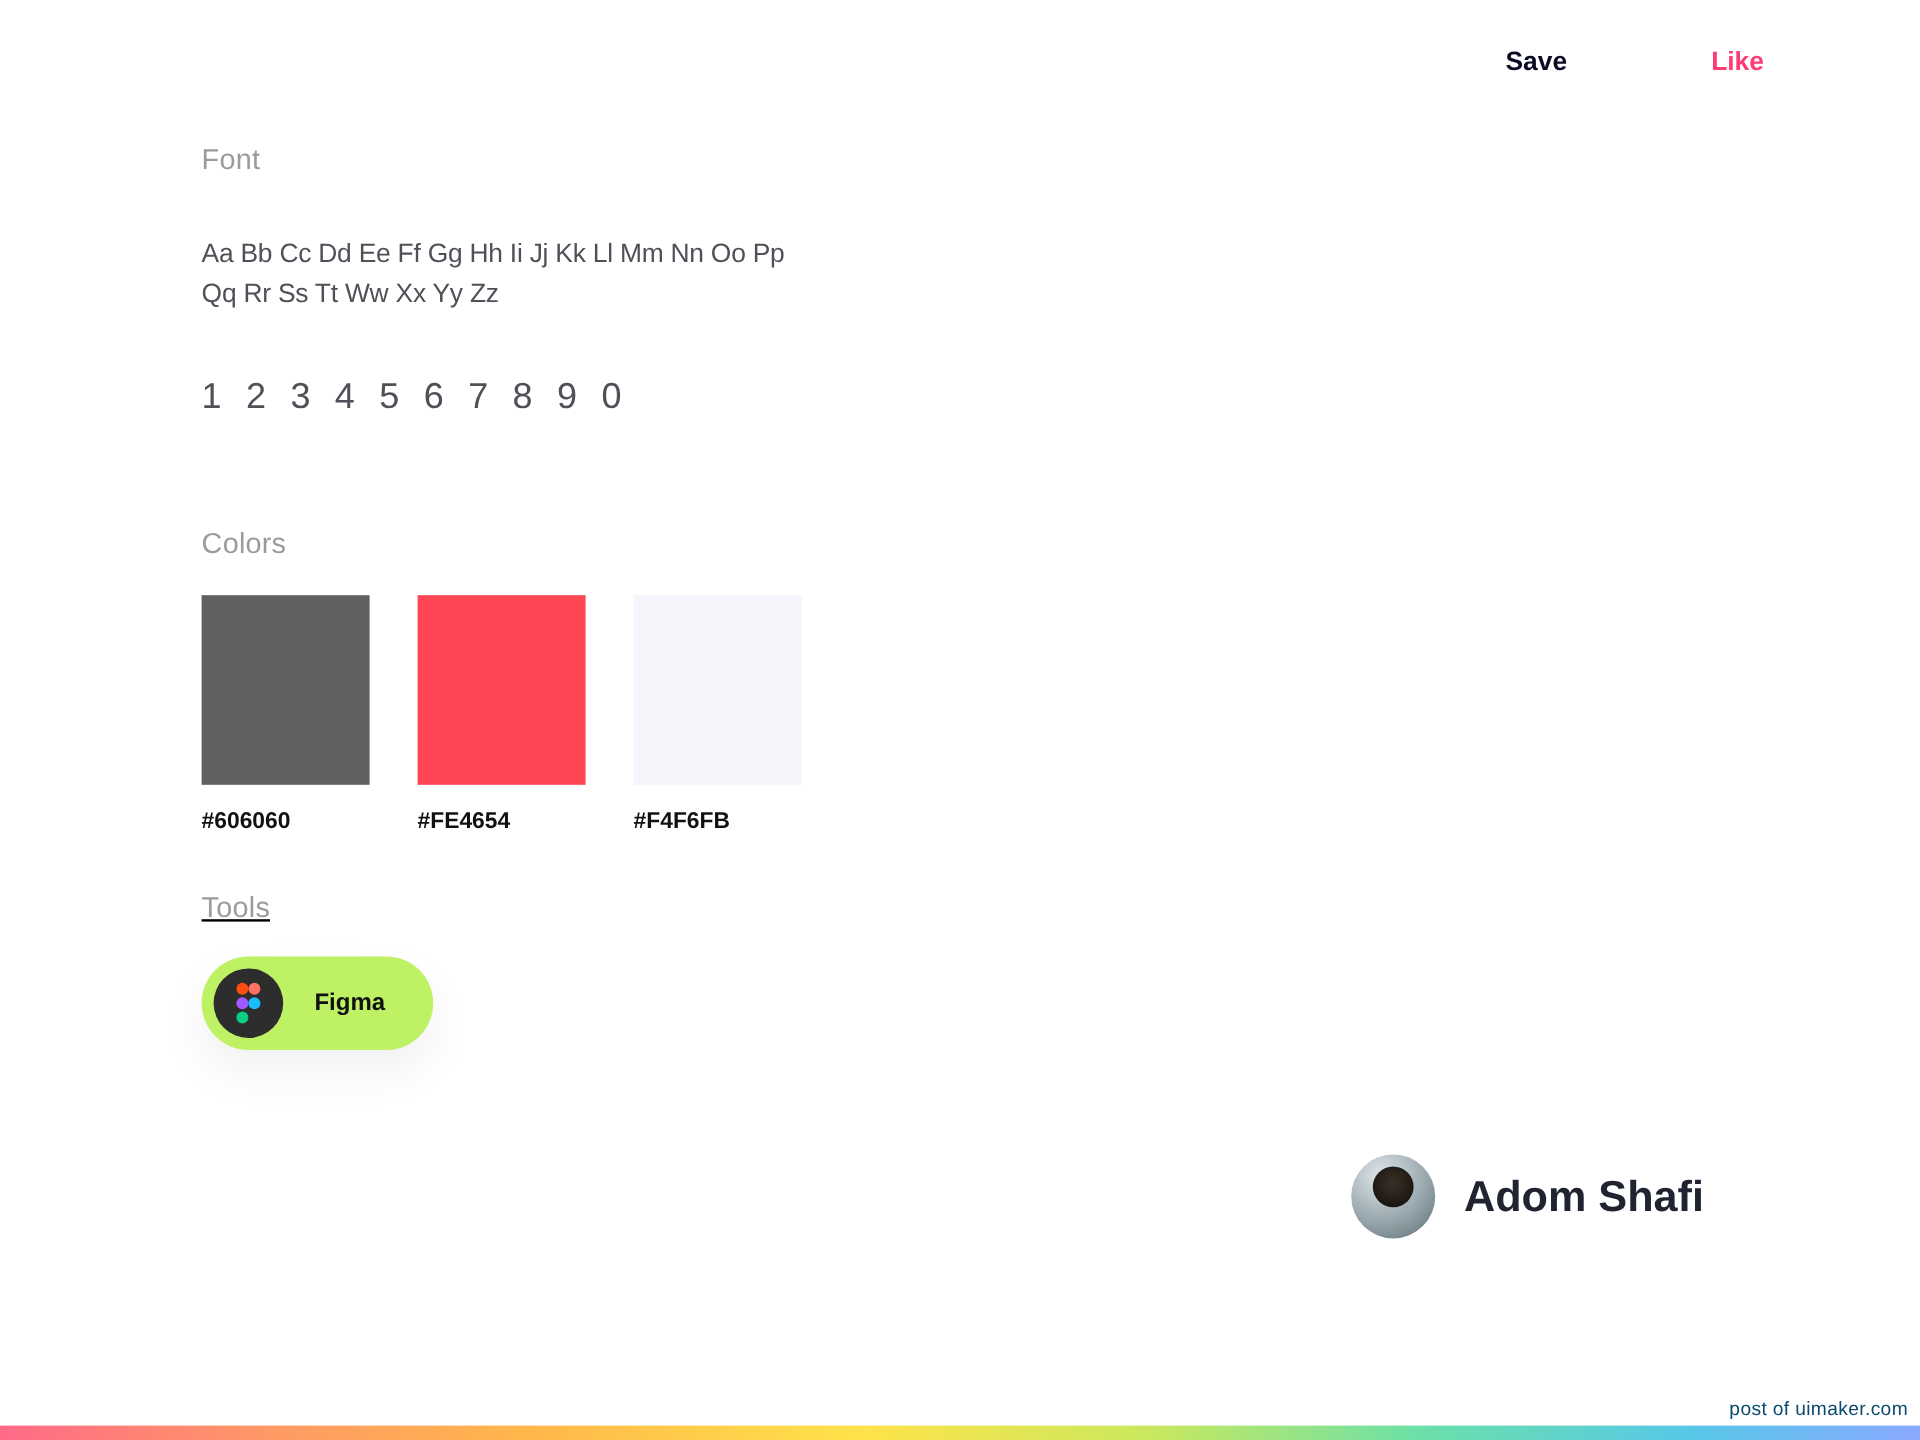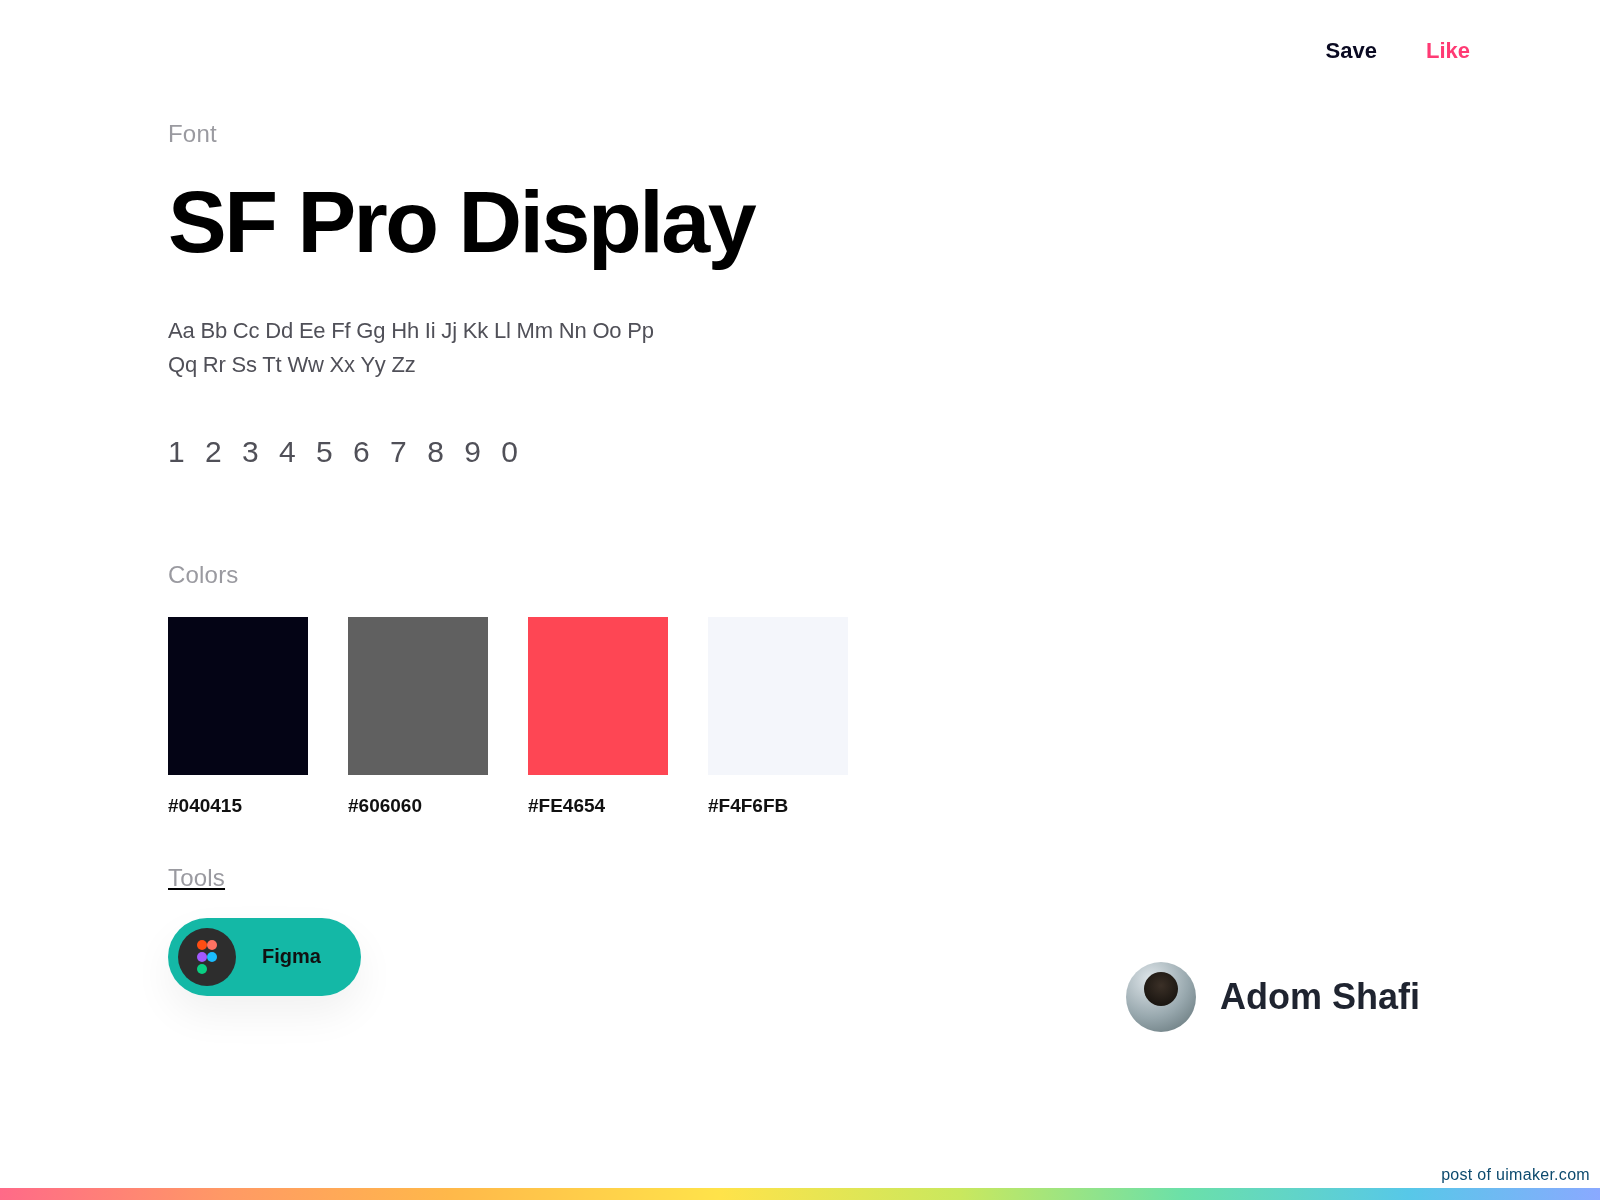--- a/index.html
+++ b/index.html
@@ -9,21 +9,21 @@
     font-family: -apple-system, BlinkMacSystemFont, "Segoe UI", Helvetica, Arial, sans-serif;
     background: #ffffff;
     overflow: hidden;
     position: relative;
   }
   .topbar {
     position: absolute;
     top: 38px;
     right: 130px;
     display: flex;
-    gap: 49px;
+    gap: 120px;
     align-items: center;
   }
   .topbar-btn {
     font-size: 22px;
     font-weight: 700;
     cursor: pointer;
     background: none;
     border: none;
   }
   .save-btn { color: #0a0a22; }
@@ -88,21 +88,21 @@
     font-weight: 700;
     color: #111;
     margin-top: 20px;
   }
 
   .tools-section { margin-top: 47px; text-decoration: underline; }
 
   .tool-chip {
     display: inline-flex;
     align-items: center;
-    background: #14b8a6;
+    background: #bef264;
     border-radius: 44px;
     padding: 10px 40px 10px 10px;
     margin-top: 26px;
     box-shadow: 0 18px 40px rgba(0,0,0,0.06);
     gap: 26px;
     cursor: pointer;
   }
   .tool-icon-circle {
     width: 58px;
     height: 58px;
@@ -181,35 +181,30 @@
 
 <div class="topbar">
   <button class="topbar-btn save-btn">Save</button>
   <button class="topbar-btn like-btn">Like</button>
 </div>
 
 <div class="content">
 
   <div>
     <div class="section-label">Font</div>
-    <div class="font-title">SF Pro Display</div>
     <div class="alphabet">
       <span>Aa Bb Cc Dd Ee Ff Gg Hh Ii Jj Kk Ll Mm Nn Oo Pp</span><br>
       <span>Qq Rr Ss Tt Ww Xx Yy Zz</span>
     </div>
     <div class="digits">1 2 3 4 5 6 7 8 9 0</div>
   </div>
 
   <div class="colors-section">
     <div class="section-label">Colors</div>
     <div class="swatch-row">
-      <div class="swatch">
-        <div class="swatch-box" style="background:#040415"></div>
-        <div class="swatch-label">#040415</div>
-      </div>
       <div class="swatch">
         <div class="swatch-box" style="background:#606060"></div>
         <div class="swatch-label">#606060</div>
       </div>
       <div class="swatch">
         <div class="swatch-box" style="background:#FE4654"></div>
         <div class="swatch-label">#FE4654</div>
       </div>
       <div class="swatch">
         <div class="swatch-box" style="background:#F4F6FB"></div>

